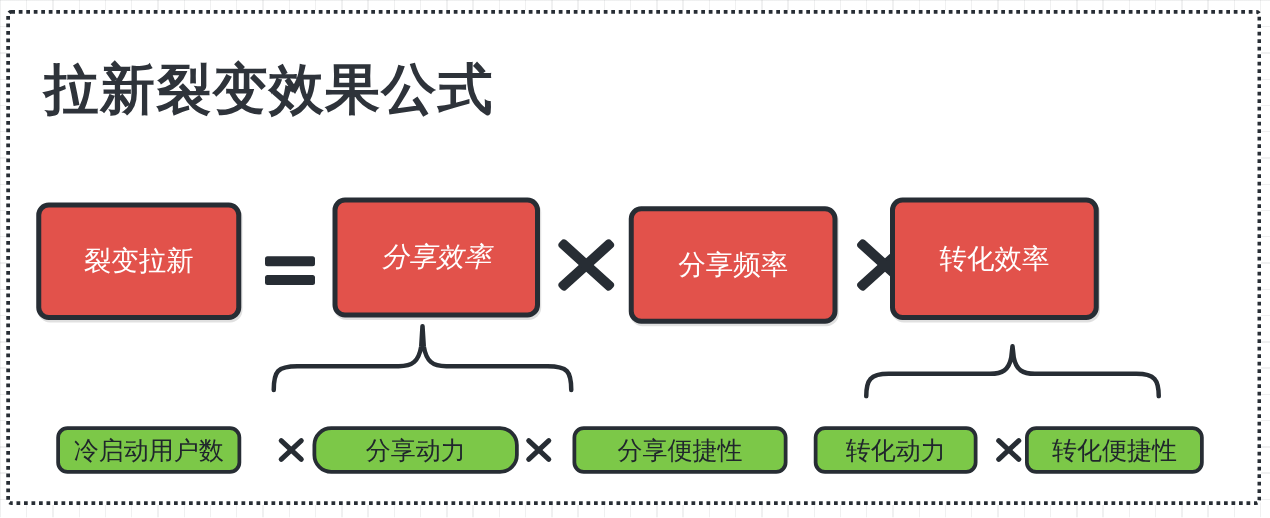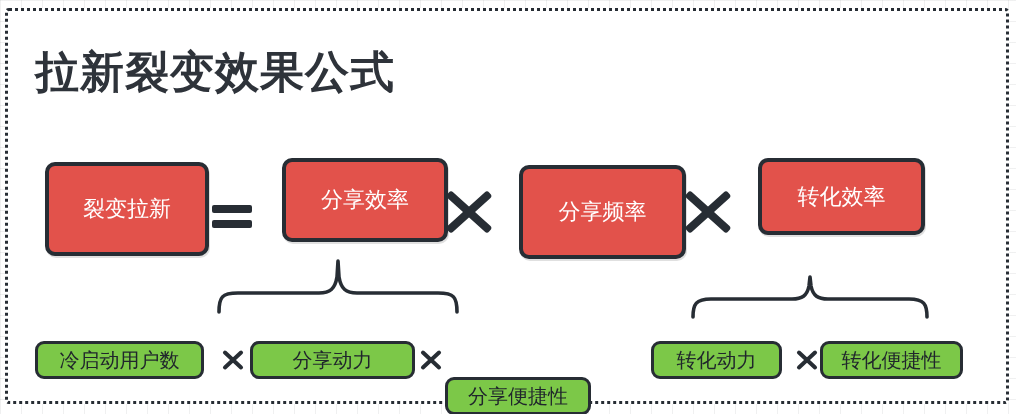--- a/index.html
+++ b/index.html
@@ -52,39 +52,38 @@
     white-space: nowrap;
   }
 
   .red-node {
     background: var(--red);
     border: 4px solid var(--ink);
     border-radius: 10px;
     color: var(--text_on_red);
     font-size: 22px;
     box-shadow: 1px 2px 0 rgba(0,0,0,0.12);
-    margin-left: 16px;
   }
   .b-result { left: 29px;  top: 162px; width: 164px; height: 94px; }
-  .b-f0     { left: 266px; top: 158px; width: 166px; height: 84px; }
+  .b-f0     { left: 266px; top: 158px; width: 166px; height: 96px; font-style: italic; }
   .b-f1     { left: 503px; top: 165px; width: 167px; height: 94px; }
-  .b-f2     { left: 742px; top: 158px; width: 167px; height: 77px; }
+  .b-f2     { left: 712px; top: 158px; width: 167px; height: 98px; }
 
   .green-node {
     background: var(--green);
     border: 3.5px solid var(--ink);
     border-radius: 9px;
     color: var(--text_on_green);
     font-size: 20px;
     top: 341px;
     height: 38px;
   }
-  .g0 { left: 35px;  width: 169px; }
-  .g1 { left: 250px; width: 165px; }
-  .g2 { left: 445px; width: 146px; margin-top: 36px; }
+  .g0 { left: 45px;  width: 148px; }
+  .g1 { left: 250px; width: 165px; border-radius: 15px; }
+  .g2 { left: 458px; width: 172px; }
   .g3 { left: 651px; width: 131px; }
   .g4 { left: 820px; width: 143px; }
 
   .equals {
     position: absolute;
     left: 212px; top: 205px;
     width: 40px; height: 23px;
     display: flex;
     flex-direction: column;
     justify-content: space-between;

